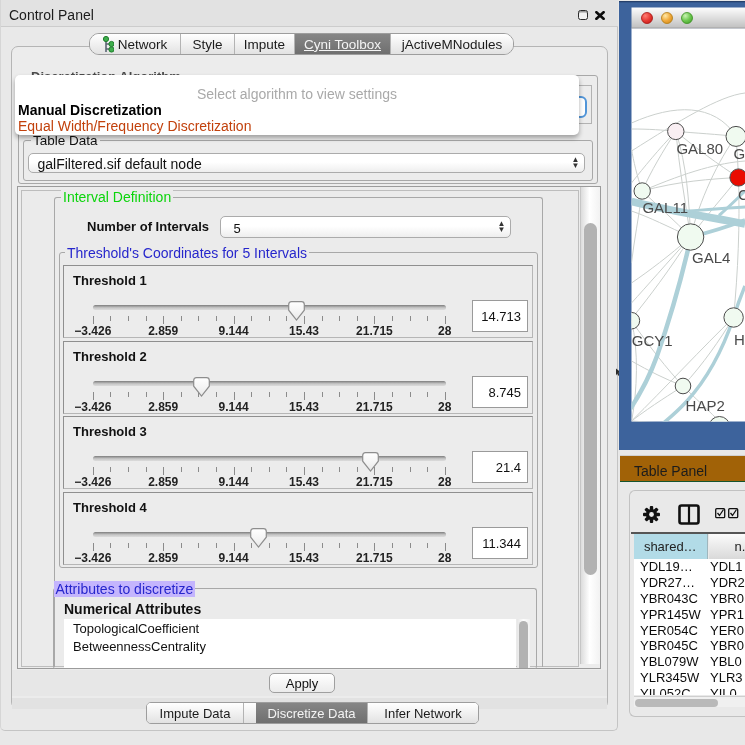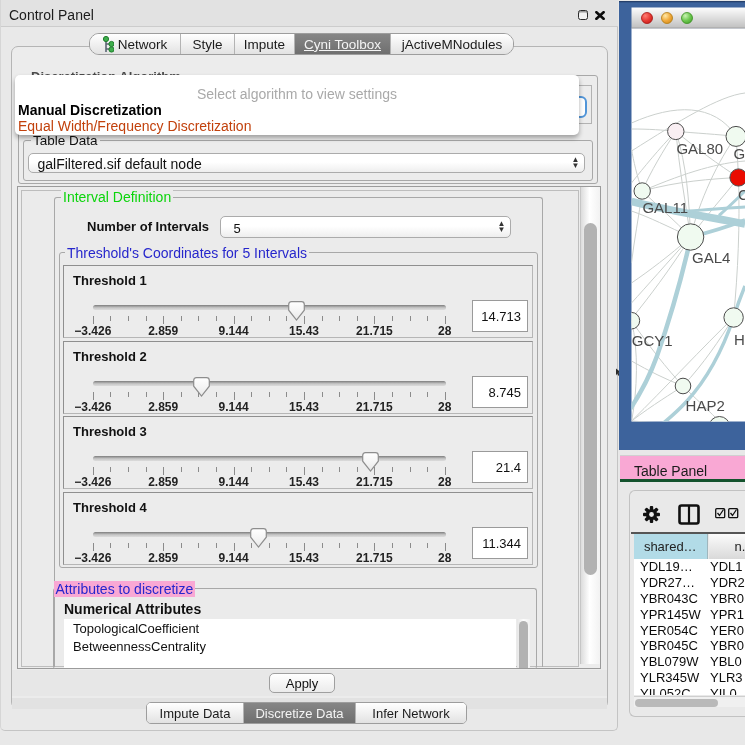--- a/index.html
+++ b/index.html
@@ -46,21 +46,21 @@
 
 #attrlist{position:absolute;left:63px;top:619px;width:452px;height:49px;background:#fff;font-size:13px;color:#111;}
 #attrlist div{padding:1.5px 0 1.5px 9px;}
 #lbar{position:absolute;left:515.5px;top:619px;width:13.5px;height:49px;background:linear-gradient(90deg,#e6e6e6,#fdfdfd 50%,#f0f0f0);}
 #lthumb{position:absolute;left:2.5px;top:2px;width:9px;height:47px;background:#b2b2b2;border-radius:5px 5px 0 0;}
 
 #applyrow{position:absolute;left:11px;top:670px;width:595px;height:26px;background:#e7e7e7;}
 #applybtn{position:absolute;left:268px;top:673px;width:66px;height:20px;border:1px solid #9f9f9f;border-radius:5px;background:linear-gradient(#ffffff,#ebebeb);font-size:13px;color:#111;text-align:center;padding-top:2px;}
 
 #netwin{position:absolute;left:619px;top:1px;width:126px;height:449px;background:#3d639c;}
-#tpanelbar{position:absolute;left:620px;top:455px;width:125px;height:27px;background:#f9a8d4;border-top:1px solid #d0d0d0;border-bottom:3px solid #14532d;}
+#tpanelbar{position:absolute;left:620px;top:455px;width:125px;height:27px;background:#a16207;border-top:1px solid #d0d0d0;border-bottom:1px solid #14532d;}
 #tpanelbar .txt{position:absolute;left:14px;top:6.5px;font-size:14px;color:#1c1c1c;}
 #twin{position:absolute;left:629px;top:490px;width:116px;height:227px;background:#e9e9e9;border:1px solid #c2c2c2;border-radius:6px 0 0 6px;border-right:none;}
 #thdr{position:absolute;left:630.5px;top:531.5px;width:114.5px;height:27.5px;border-top:2.5px solid #555;}
 #thdr .c1{position:absolute;left:3.5px;top:0;width:73.5px;height:25px;background:#b2dbe7;border-right:1px solid #9fb6bd;text-align:center;font-size:13px;color:#222;padding-top:5px;}
 #thdr .c2{position:absolute;left:78px;top:0;width:36.5px;height:25px;background:linear-gradient(#fbfbfb,#d9d9d9);font-size:13px;color:#222;padding:5px 0 0 26px;}
 #trows{position:absolute;left:634px;top:559px;width:111px;height:136px;background:#fff;font-size:13px;color:#0c0c0c;overflow:hidden;}
 .trow{height:15.9px;white-space:nowrap;}
 .trow .a{display:inline-block;width:76px;padding-left:6px;}
 #tsbar{position:absolute;left:634px;top:696px;width:111px;height:11px;background:#f0f0f0;border-top:1px solid #cfcfcf;}
 #tsthumb{position:absolute;left:1px;top:1.5px;width:83px;height:8px;background:#b9b9b9;border-radius:4px;}
@@ -247,21 +247,21 @@
 <div class="tnum" style="left:210.0px;">15.43</div>
 <div class="tnum" style="left:280.4px;">21.715</div>
 <div class="tnum" style="left:350.8px;">28</div>
 <div class="thumb" style="left:185.8px;"><svg width="17" height="20" viewBox="0 0 17 20">
             <path d="M3.5 0.7 L13.5 0.7 Q16.3 0.7 16.3 3.5 L16.3 9.2 L8.5 19 L0.7 9.2 L0.7 3.5 Q0.7 0.7 3.5 0.7 Z" fill="url(#thg)" stroke="#8d8d8d" stroke-width="1.2"></path>
           </svg></div>
 <div class="vfield">11.344</div>
 </div>
 
     <div class="group" style="left:52px;top:588px;width:484px;height:81px;border-bottom:none;"></div>
-    <div class="abs" style="left:52.5px;top:581px;font-size:14px;color:#2626cc;background:#f9a8d4;padding:0 2px;">Attributes to discretize</div>
+    <div class="abs" style="left:52.5px;top:581px;font-size:14px;color:#2626cc;background:#c4b5fd;padding:0 2px;">Attributes to discretize</div>
     <div class="abs" style="left:63px;top:601px;font-size:14px;font-weight:bold;color:#111;">Numerical Attributes</div>
     <div id="attrlist">
       <div>TopologicalCoefficient</div>
       <div>BetweennessCentrality</div>
     </div>
     <div id="lbar">
         <div id="lthumb"></div>
       </div>
     <div id="applyrow"></div>
     <div class="abs" style="left:11px;top:697.5px;width:595px;height:11px;background:#e2e2e2;"></div>
@@ -274,21 +274,21 @@
             <circle cx="8.5" cy="8" r="2.6" fill="#3fae4d" stroke="#1e7d2c"></circle>
             <circle cx="8.5" cy="13.5" r="2.6" fill="#3fae4d" stroke="#1e7d2c"></circle>
           </svg>Network</div>
       <div class="seg" style="width:54px;">Style</div>
       <div class="seg" style="width:60px;">Impute</div>
       <div class="seg sel" style="width:96px;text-decoration:underline;">Cyni Toolbox</div>
       <div class="seg" style="width:122px;">jActiveMNodules</div>
     </div>
     <div class="tabbar" id="bottabs">
       <div class="seg" style="width:97px;">Impute Data</div>
-      <div class="seg sel" style="width:112px;">Discretize Data</div>
+      <div class="seg sel" style="width:112px;margin-left:12px;">Discretize Data</div>
       <div class="seg" style="width:110px;">Infer Network</div>
     </div>
   </div>
   <svg class="abs" style="left:614.5px;top:368px;" width="7" height="8" viewBox="0 0 7 8">
       <path d="M1,7.5 L1,0.5 L6,4.6 L3.6,4.8 L4.6,7.2 L3.2,7.8 L2.3,5.4 Z" fill="#2a2a2a"></path>
     </svg>
 
   <div id="netwin">
   <svg width="126" height="449" viewBox="0 0 126 449">
     <defs>

